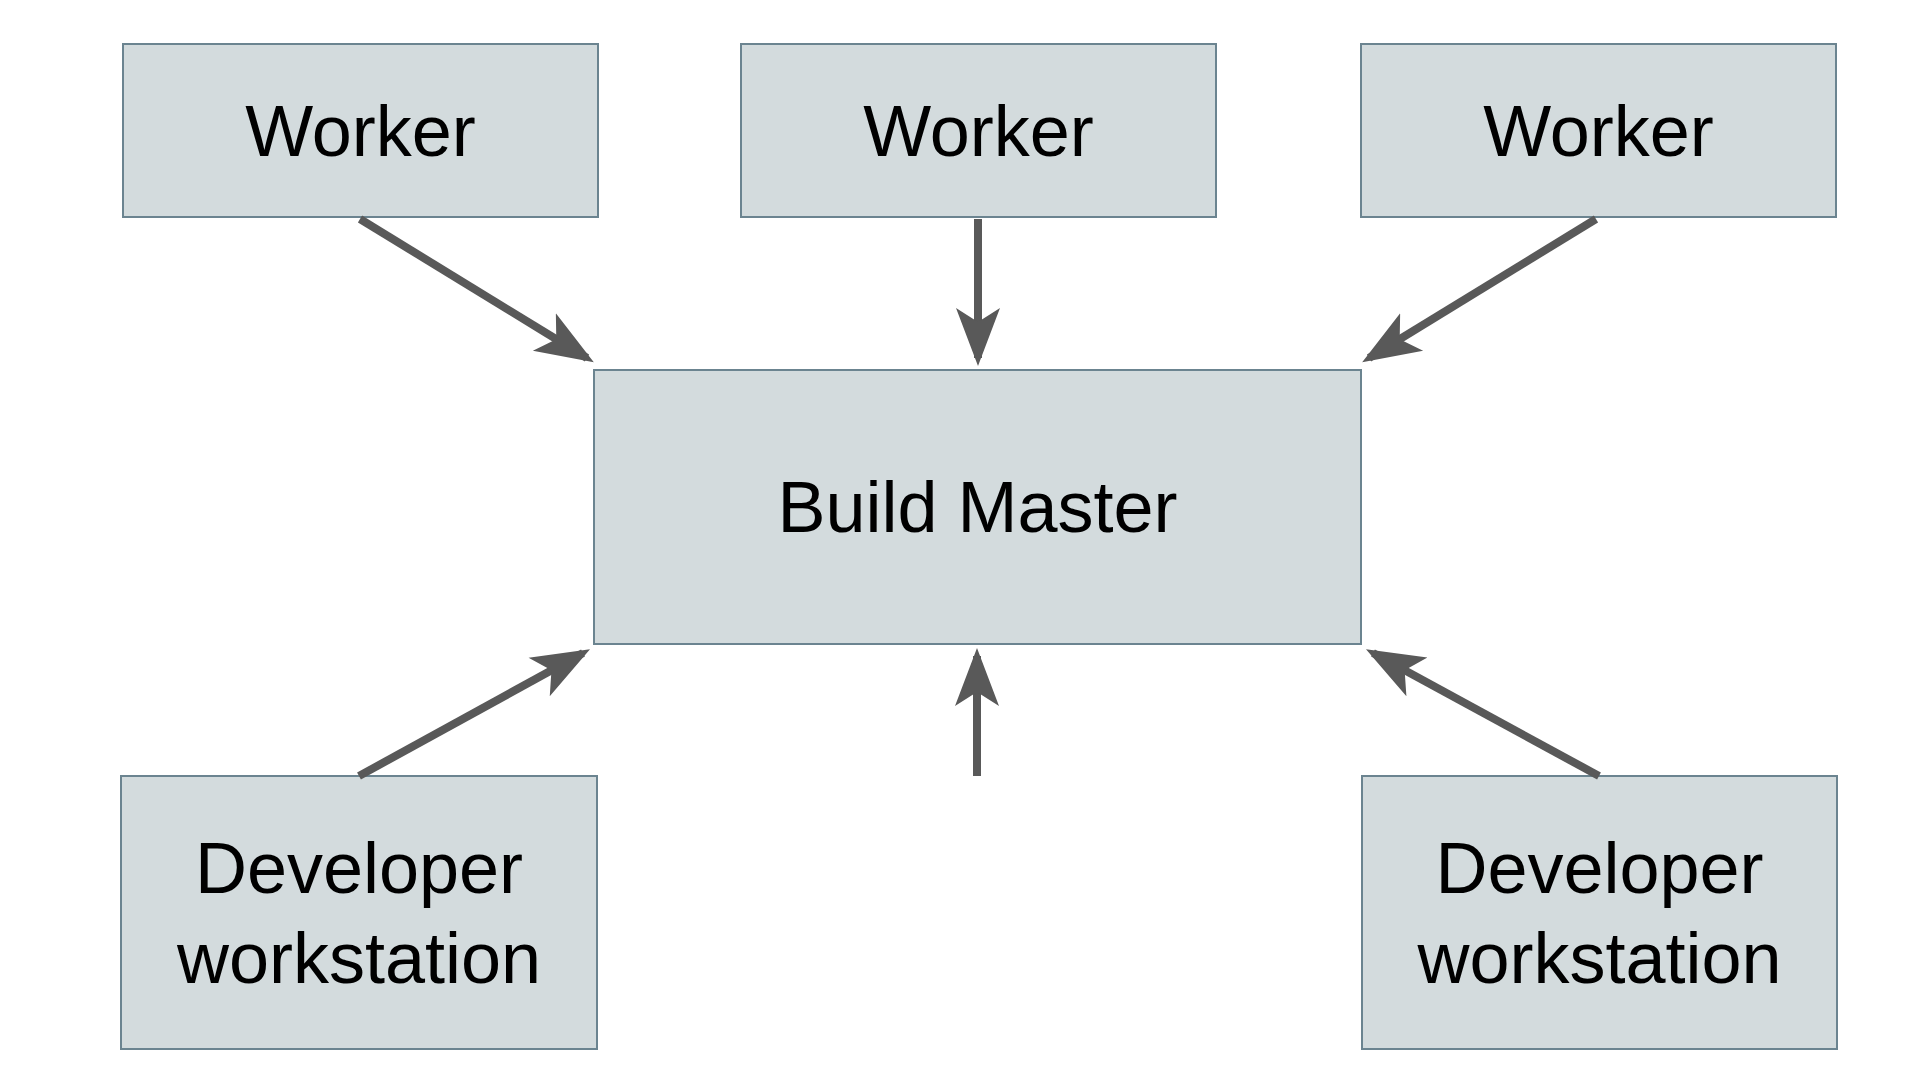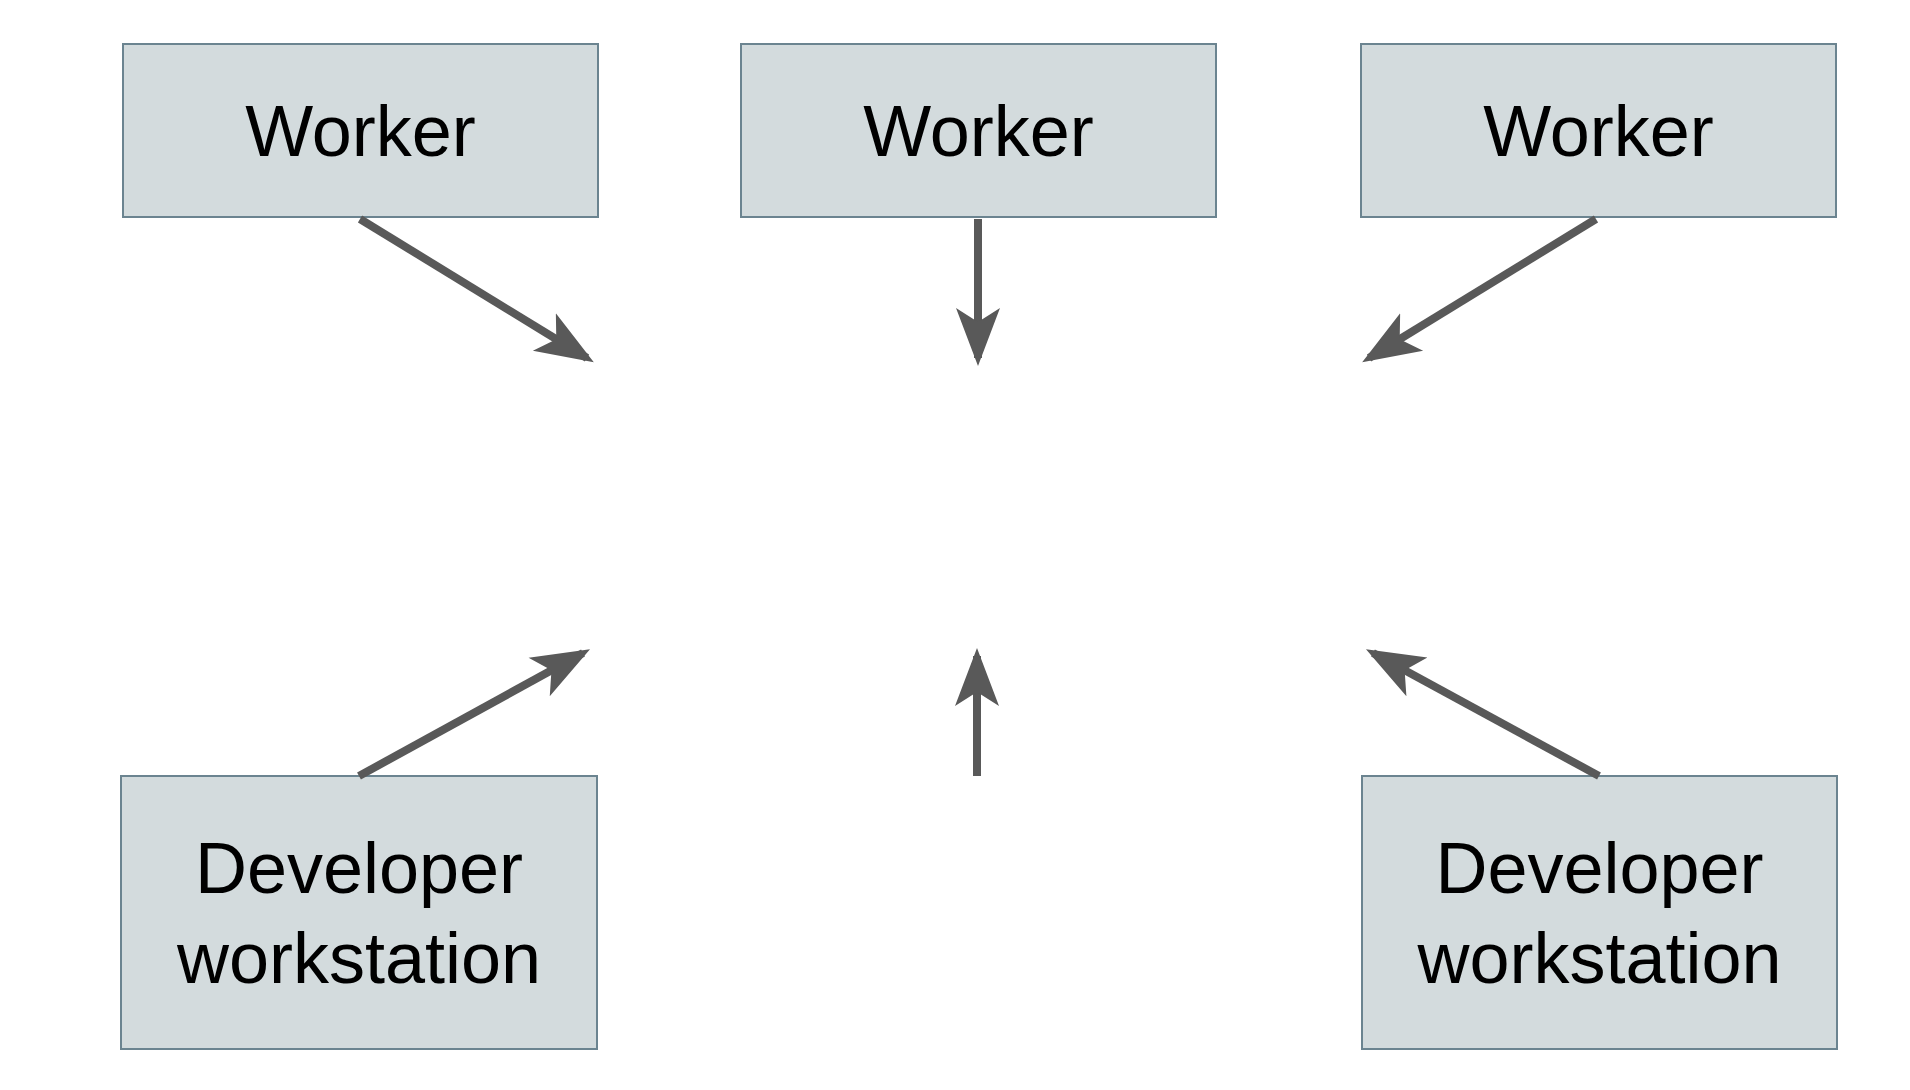--- a/index.html
+++ b/index.html
@@ -56,20 +56,23 @@
   </div>
 
   <div class="node" style="left:740px; top:43px; width:477px; height:175px;">
     <span>Worker</span>
   </div>
 
   <div class="node" style="left:1360px; top:43px; width:477px; height:175px;">
     <span>Worker</span>
   </div>
 
+  <div class="node" style="left:593px; top:369px; width:769px; height:276px;">
+    <span>Build Master</span>
+  </div>
 
   <div class="node" style="left:120px; top:775px; width:478px; height:275px;">
     <span>Developer workstation</span>
   </div>
 
 
   <div class="node" style="left:1361px; top:775px; width:477px; height:275px;">
     <span>Developer workstation</span>
   </div>
 

